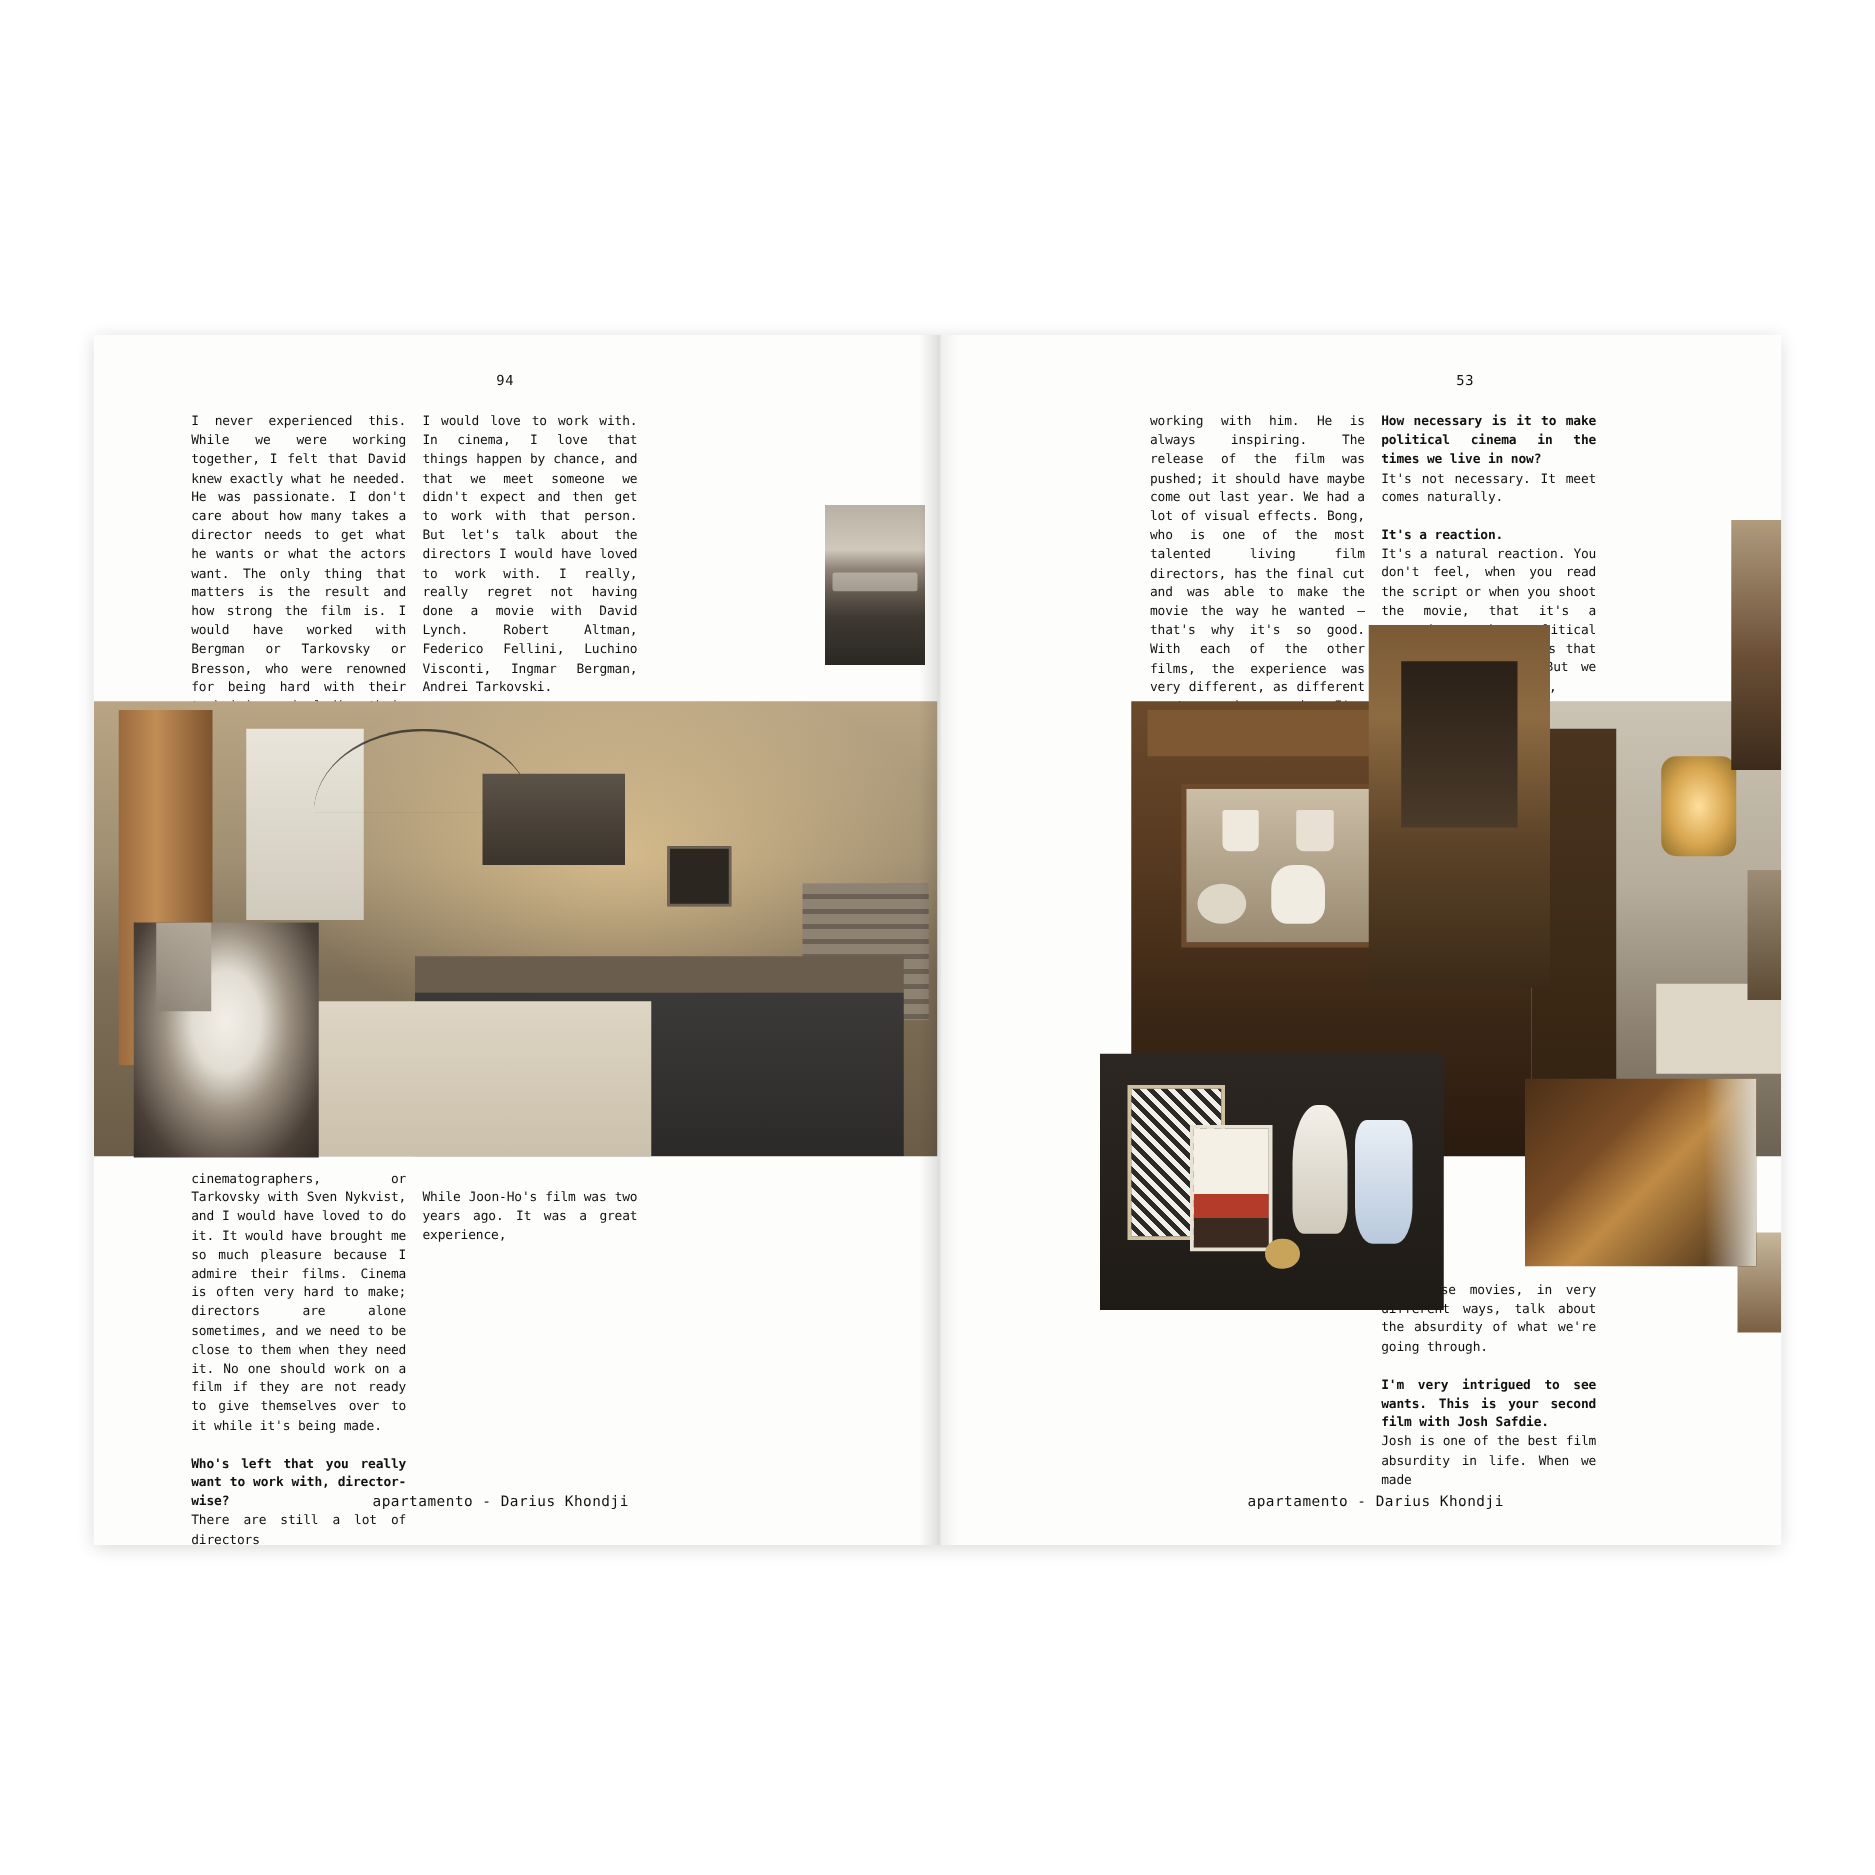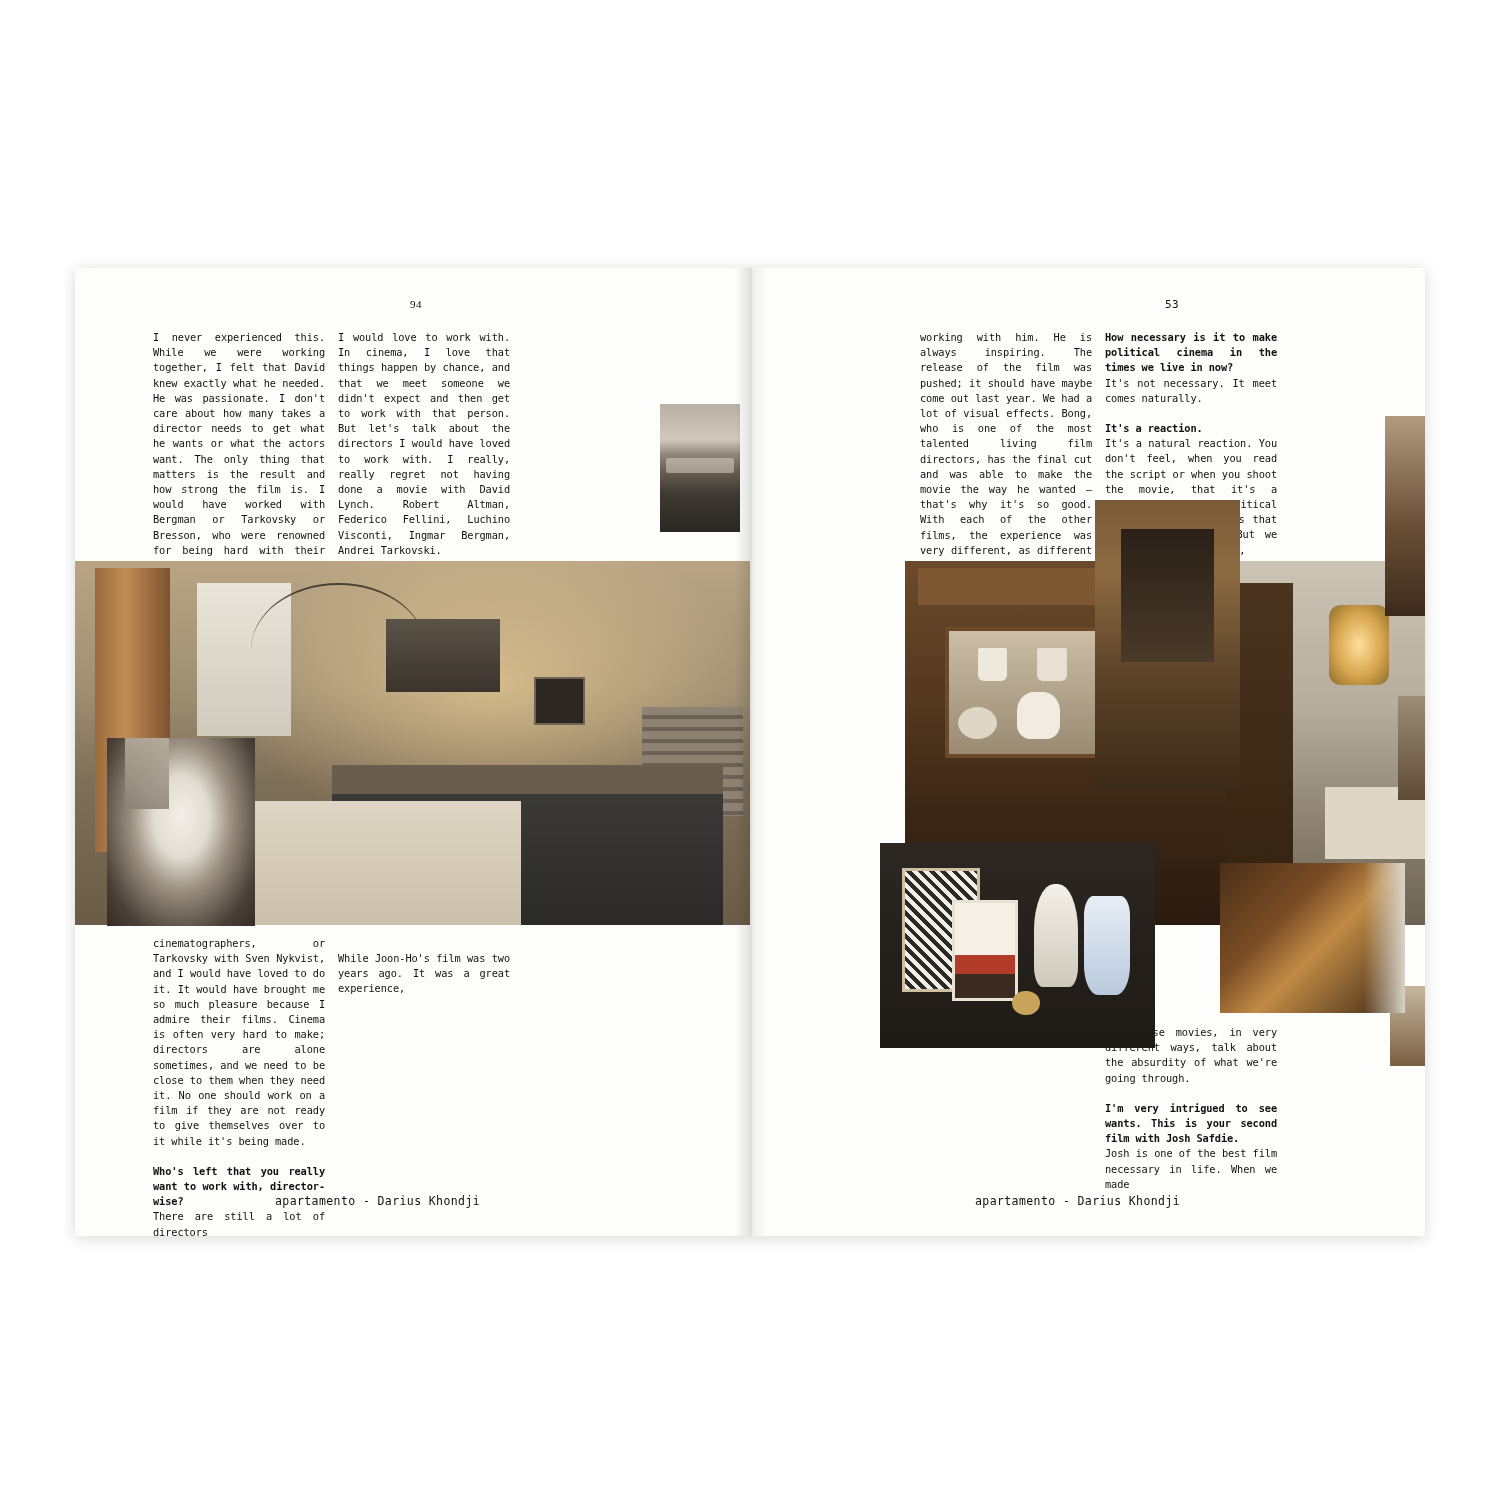--- a/index.html
+++ b/index.html
@@ -48,21 +48,21 @@
     pointer-events: none;
   }
 
   .folio {
     position: absolute;
     top: 30px;
     font-size: 11px;
     letter-spacing: 0.5px;
     color: #111;
   }
-  #folio-left  { left: 335px; font-family: Liberation Serif, serif; }
+  #folio-left  { left: 322px; }
   #folio-right { left: 415px; }
 
   .col {
     position: absolute;
     font-size: 10.3px;
     line-height: 15.2px;
     color: #111;
     letter-spacing: -0.1px;
     text-align: justify;
   }
@@ -81,20 +81,21 @@
   #r-col2-top { left: 355px; top: 62px; width: 172px; }
   #r-col1-bot { left: 170px; top: 800px; width: 172px; }
   #r-col2-bot { left: 355px; top: 757px; width: 172px; }
 
   .footer {
     position: absolute;
     bottom: 28px;
     font-size: 11.5px;
     letter-spacing: 0.4px;
     color: #111;
+    margin-left: 23px;
   }
   #footer-left  { left: 200px; }
   #footer-right { left: 225px; }
 
   
   .photo {
     position: absolute;
     overflow: hidden;
     background: #6b5d50;
   }
@@ -355,21 +356,21 @@
       <p class="spacer"></p>
       <p class="q">It's a reaction.</p>
       <p>It's a natural reaction. You don't feel, when you read the script or when you shoot the movie, that it's a necessity to do a political thing. It just happens that it's in the story. But we live in an absurd time,</p>
     </div>
 
 
     <div class="col" id="r-col2-bot">
       <p>and these movies, in very different ways, talk about the absurdity of what we're going through.</p>
       <p class="spacer"></p>
       <p class="q">I'm very intrigued to see wants. This is your second film with Josh Safdie.</p>
-      <p>Josh is one of the best film necessary in life. When we made</p>
+      <p>Josh is one of the best film absurdity in life. When we made</p>
     </div>
 
     <div class="footer" id="footer-right">apartamento - Darius Khondji</div>
 
     <div class="photo" id="ph-cabinet">
       <div class="top"></div>
       <div class="glass"></div>
       <div class="cup1"></div>
       <div class="cup2"></div>
       <div class="jug"></div>

